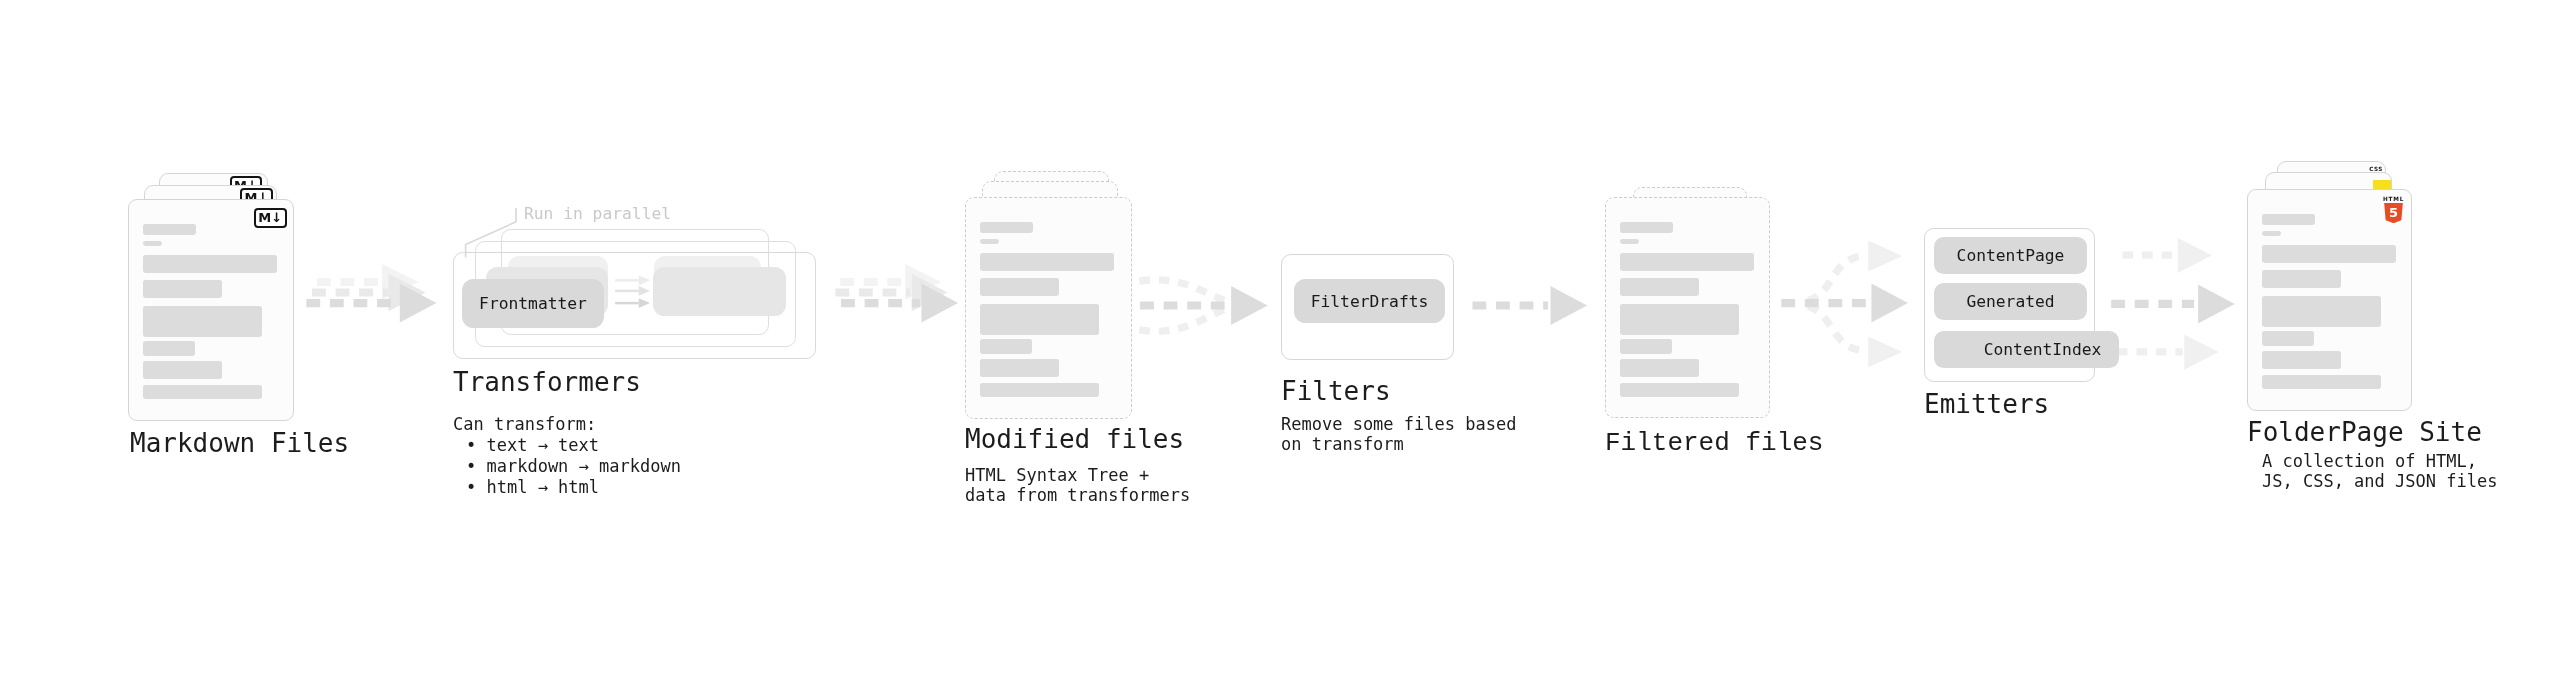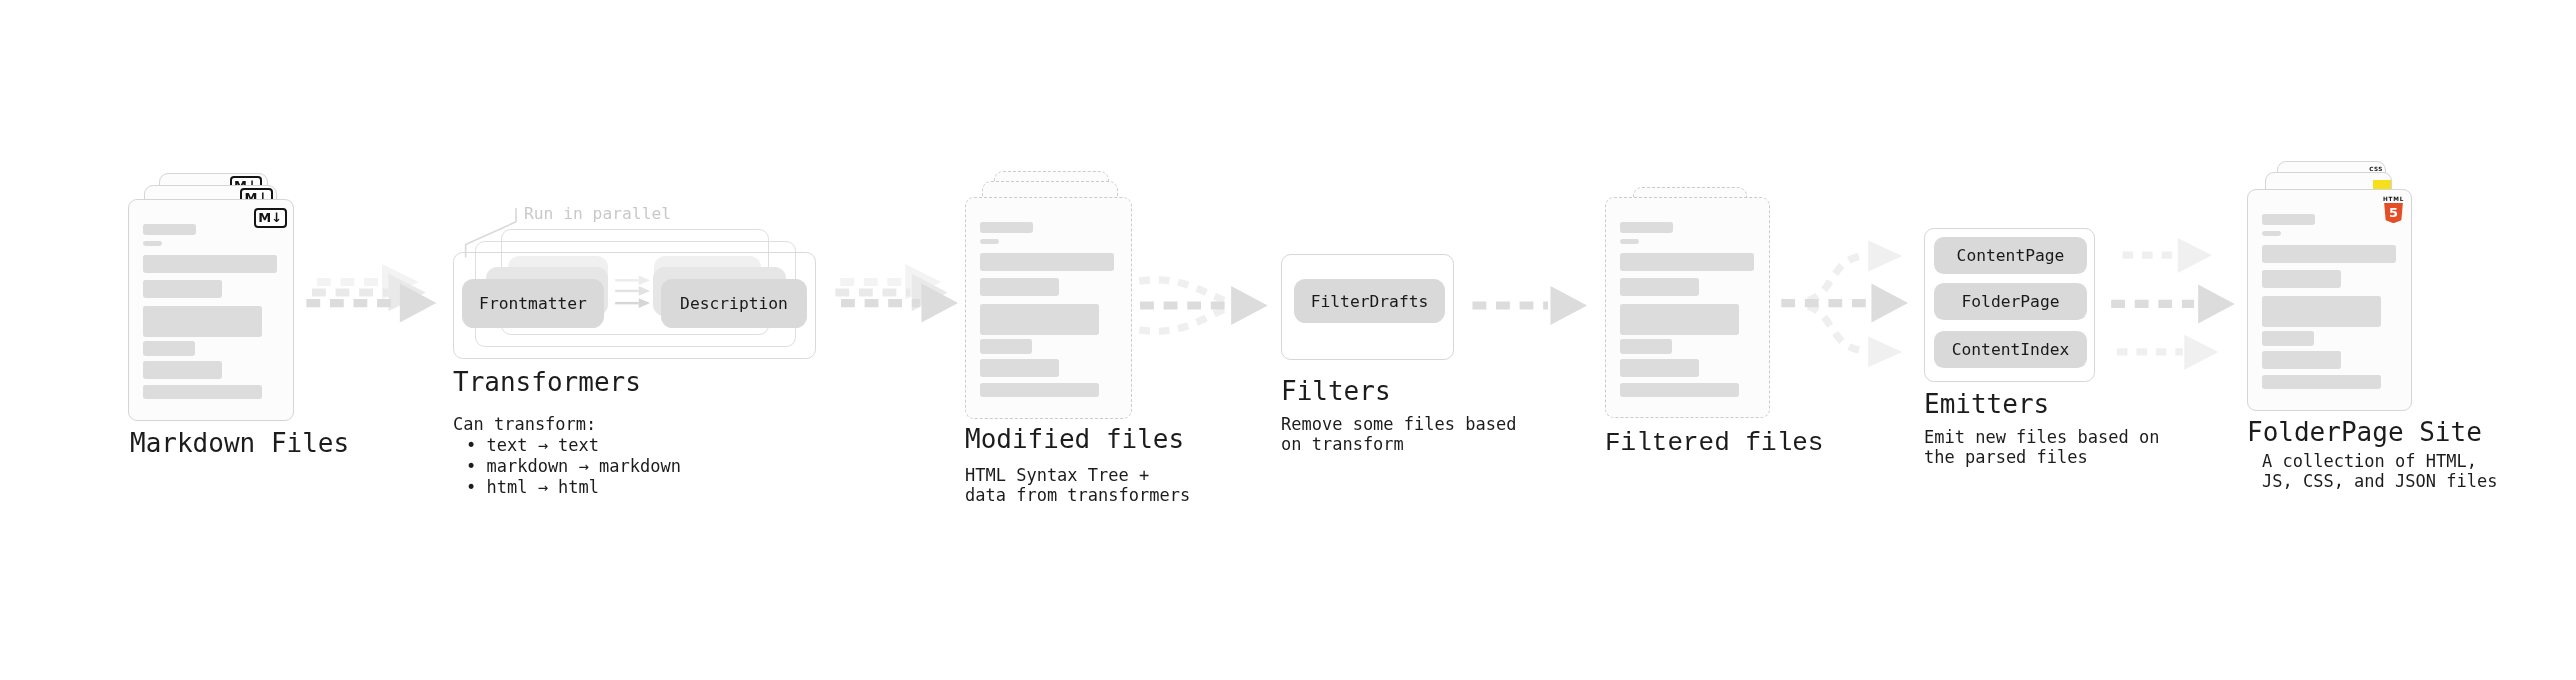--- a/index.html
+++ b/index.html
@@ -153,21 +153,20 @@
   <div class="obox" style="left:475px;top:241px;width:321px;height:106px;"></div>
   <div class="obox front" style="left:453px;top:252px;width:363px;height:107px;"></div>
   <div class="note" style="left:524px;top:204px;">Run in parallel</div>
 
   <div class="chip ghost2" style="left:508px;top:256px;width:100px;height:49px;"></div>
   <div class="chip ghost1" style="left:486px;top:267px;width:122px;height:49px;"></div>
   <div class="chip" style="left:462px;top:279px;width:142px;height:49px;">Frontmatter</div>
 
   <div class="chip ghost2" style="left:654px;top:256px;width:107px;height:49px;"></div>
   <div class="chip ghost1" style="left:653px;top:267px;width:133px;height:49px;"></div>
-  <div class="chip" style="left:661px;top:279px;width:146px;height:49px;">Description</div>
 
   <div class="h" style="left:453px;top:366px;">Transformers</div>
   <div class="t" style="left:453px;top:414px;line-height:21px;">
     <div>Can transform:</div>
     <div class="bullet">• text → text</div>
     <div class="bullet">• markdown → markdown</div>
     <div class="bullet">• html → html</div>
   </div>
 
   <div class="doc dashed" style="left:994px;top:171px;width:115px;height:222px;"></div>
@@ -204,27 +203,23 @@
     <div class="ln ln4"></div>
     <div class="ln ln5"></div>
     <div class="ln ln6"></div>
     <div class="ln ln7"></div>
     <div class="ln ln8"></div>
   </div>
   <div class="h" style="left:1605px;top:427px;font-family:Liberation Mono, monospace;">Filtered files</div>
 
   <div class="panel" style="left:1924px;top:228px;width:171px;height:154px;"></div>
   <div class="chip" style="left:1934px;top:237px;width:153px;height:37px;border-radius:9.8px;">ContentPage</div>
-  <div class="chip" style="left:1934px;top:283px;width:153px;height:37px;border-radius:9.8px;">FolderPage</div>
-  <div class="chip" style="left:1934px;top:331px;width:153px;height:37px;border-radius:9.8px;">ContentIndex</div>
+  <div class="chip" style="left:1934px;top:283px;width:153px;height:37px;border-radius:9.8px;">Generated</div>
+  <div class="chip" style="left:1934px;top:331px;width:153px;height:37px;border-radius:9.8px;padding-left:32px;">ContentIndex</div>
   <div class="h" style="left:1924px;top:388px;">Emitters</div>
-  <div class="t" style="left:1924px;top:427px;">
-    <div>Emit new files based on</div>
-    <div>the parsed files</div>
-  </div>
 
   <div class="doc" style="left:2277px;top:161px;width:109px;height:222px;">
     <div class="css-badge" style="left:89px;top:4.1px;">
       <div class="css-word">CSS</div>
       <div class="css-bar"></div>
     </div>
   </div>
   <div class="doc" style="left:2265px;top:172px;width:127px;height:222px;">
     <div class="js-badge" style="left:107px;top:6.5px;width:18px;height:11.4px;"></div>
   </div>

